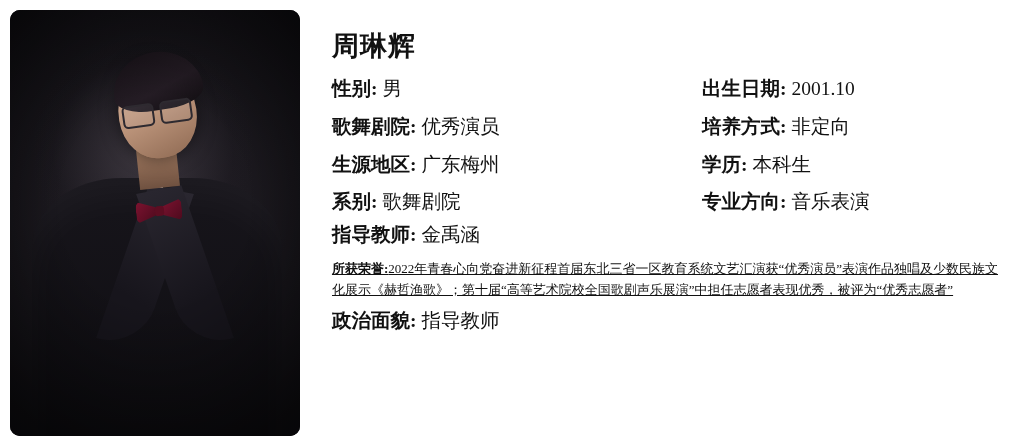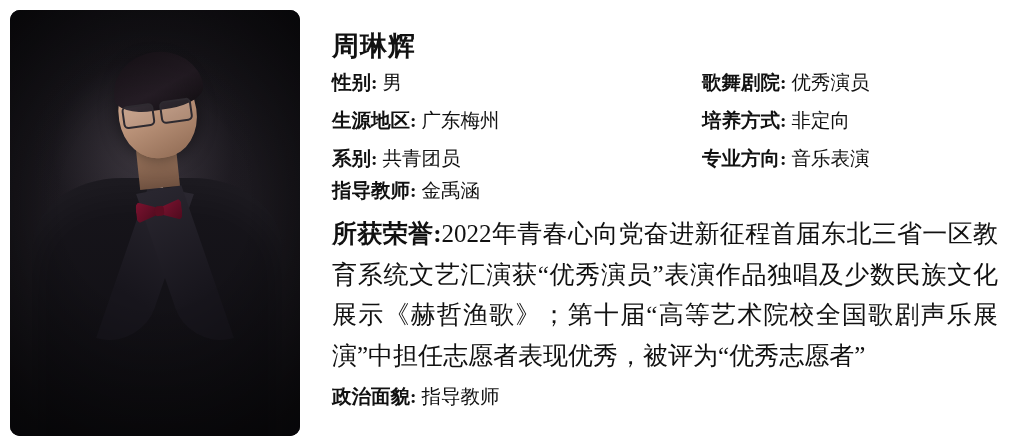--- a/index.html
+++ b/index.html
@@ -170,21 +170,21 @@
   .info-col {
     flex: 1 1 auto;
     padding: 22px 26px 10px 32px;
     box-sizing: border-box;
     color: #111111;
   }
   .name {
     font-size: 27px;
     font-weight: bold;
     letter-spacing: 1px;
-    margin: 6px 0 4px 0;
+    margin: 6px 0 10px 0;
     color: #111;
   }
   .grid2 {
     display: grid;
     grid-template-columns: 370px 1fr;
     row-gap: 7px;
     column-gap: 0px;
   }
   .field {
     font-size: 19.5px;
@@ -198,25 +198,26 @@
   .val {
     font-weight: normal;
     color: #111;
   }
   .row-full {
     font-size: 19.5px;
     line-height: 1.58;
     margin-top: 2px;
   }
   .honor {
-    font-size: 25px;
+    font-size: 13px;
     line-height: 1.62;
     margin-top: 7px;
     text-align: justify;
     text-justify: inter-ideograph;
+    text-decoration: underline;
   }
   .honor .val { display: inline; }
   .mt {
     margin-top: 6px;
   }
 </style>
 </head>
 <body>
 
 <div class="card">
@@ -240,38 +241,46 @@
   <div class="info-col">
 
     <div class="name">周琳辉</div>
 
     <div class="grid2">
 
       <div class="field">
         <span class="lbl">性别:</span>
         <span class="val">男</span>
       </div>
+      <div class="field">
+        <span class="lbl">出生日期:</span>
+        <span class="val">2001.10</span>
+      </div>
 
       <div class="field">
         <span class="lbl">歌舞剧院:</span>
         <span class="val">优秀演员</span>
       </div>
 
       <div class="field">
+        <span class="lbl">培养方式:</span>
+        <span class="val">非定向</span>
+      </div>
+      <div class="field">
         <span class="lbl">生源地区:</span>
         <span class="val">广东梅州</span>
       </div>
-      <div class="field">
-        <span class="lbl">培养方式:</span>
-        <span class="val">非定向</span>
-      </div>
-
+
+      <div class="field">
+        <span class="lbl">学历:</span>
+        <span class="val">本科生</span>
+      </div>
       <div class="field">
         <span class="lbl">系别:</span>
-        <span class="val">共青团员</span>
+        <span class="val">歌舞剧院</span>
       </div>
 
       <div class="field">
         <span class="lbl">专业方向:</span>
         <span class="val">音乐表演</span>
       </div>
     </div>
 
     <div class="row-full">
       <span class="lbl">指导教师:</span>

